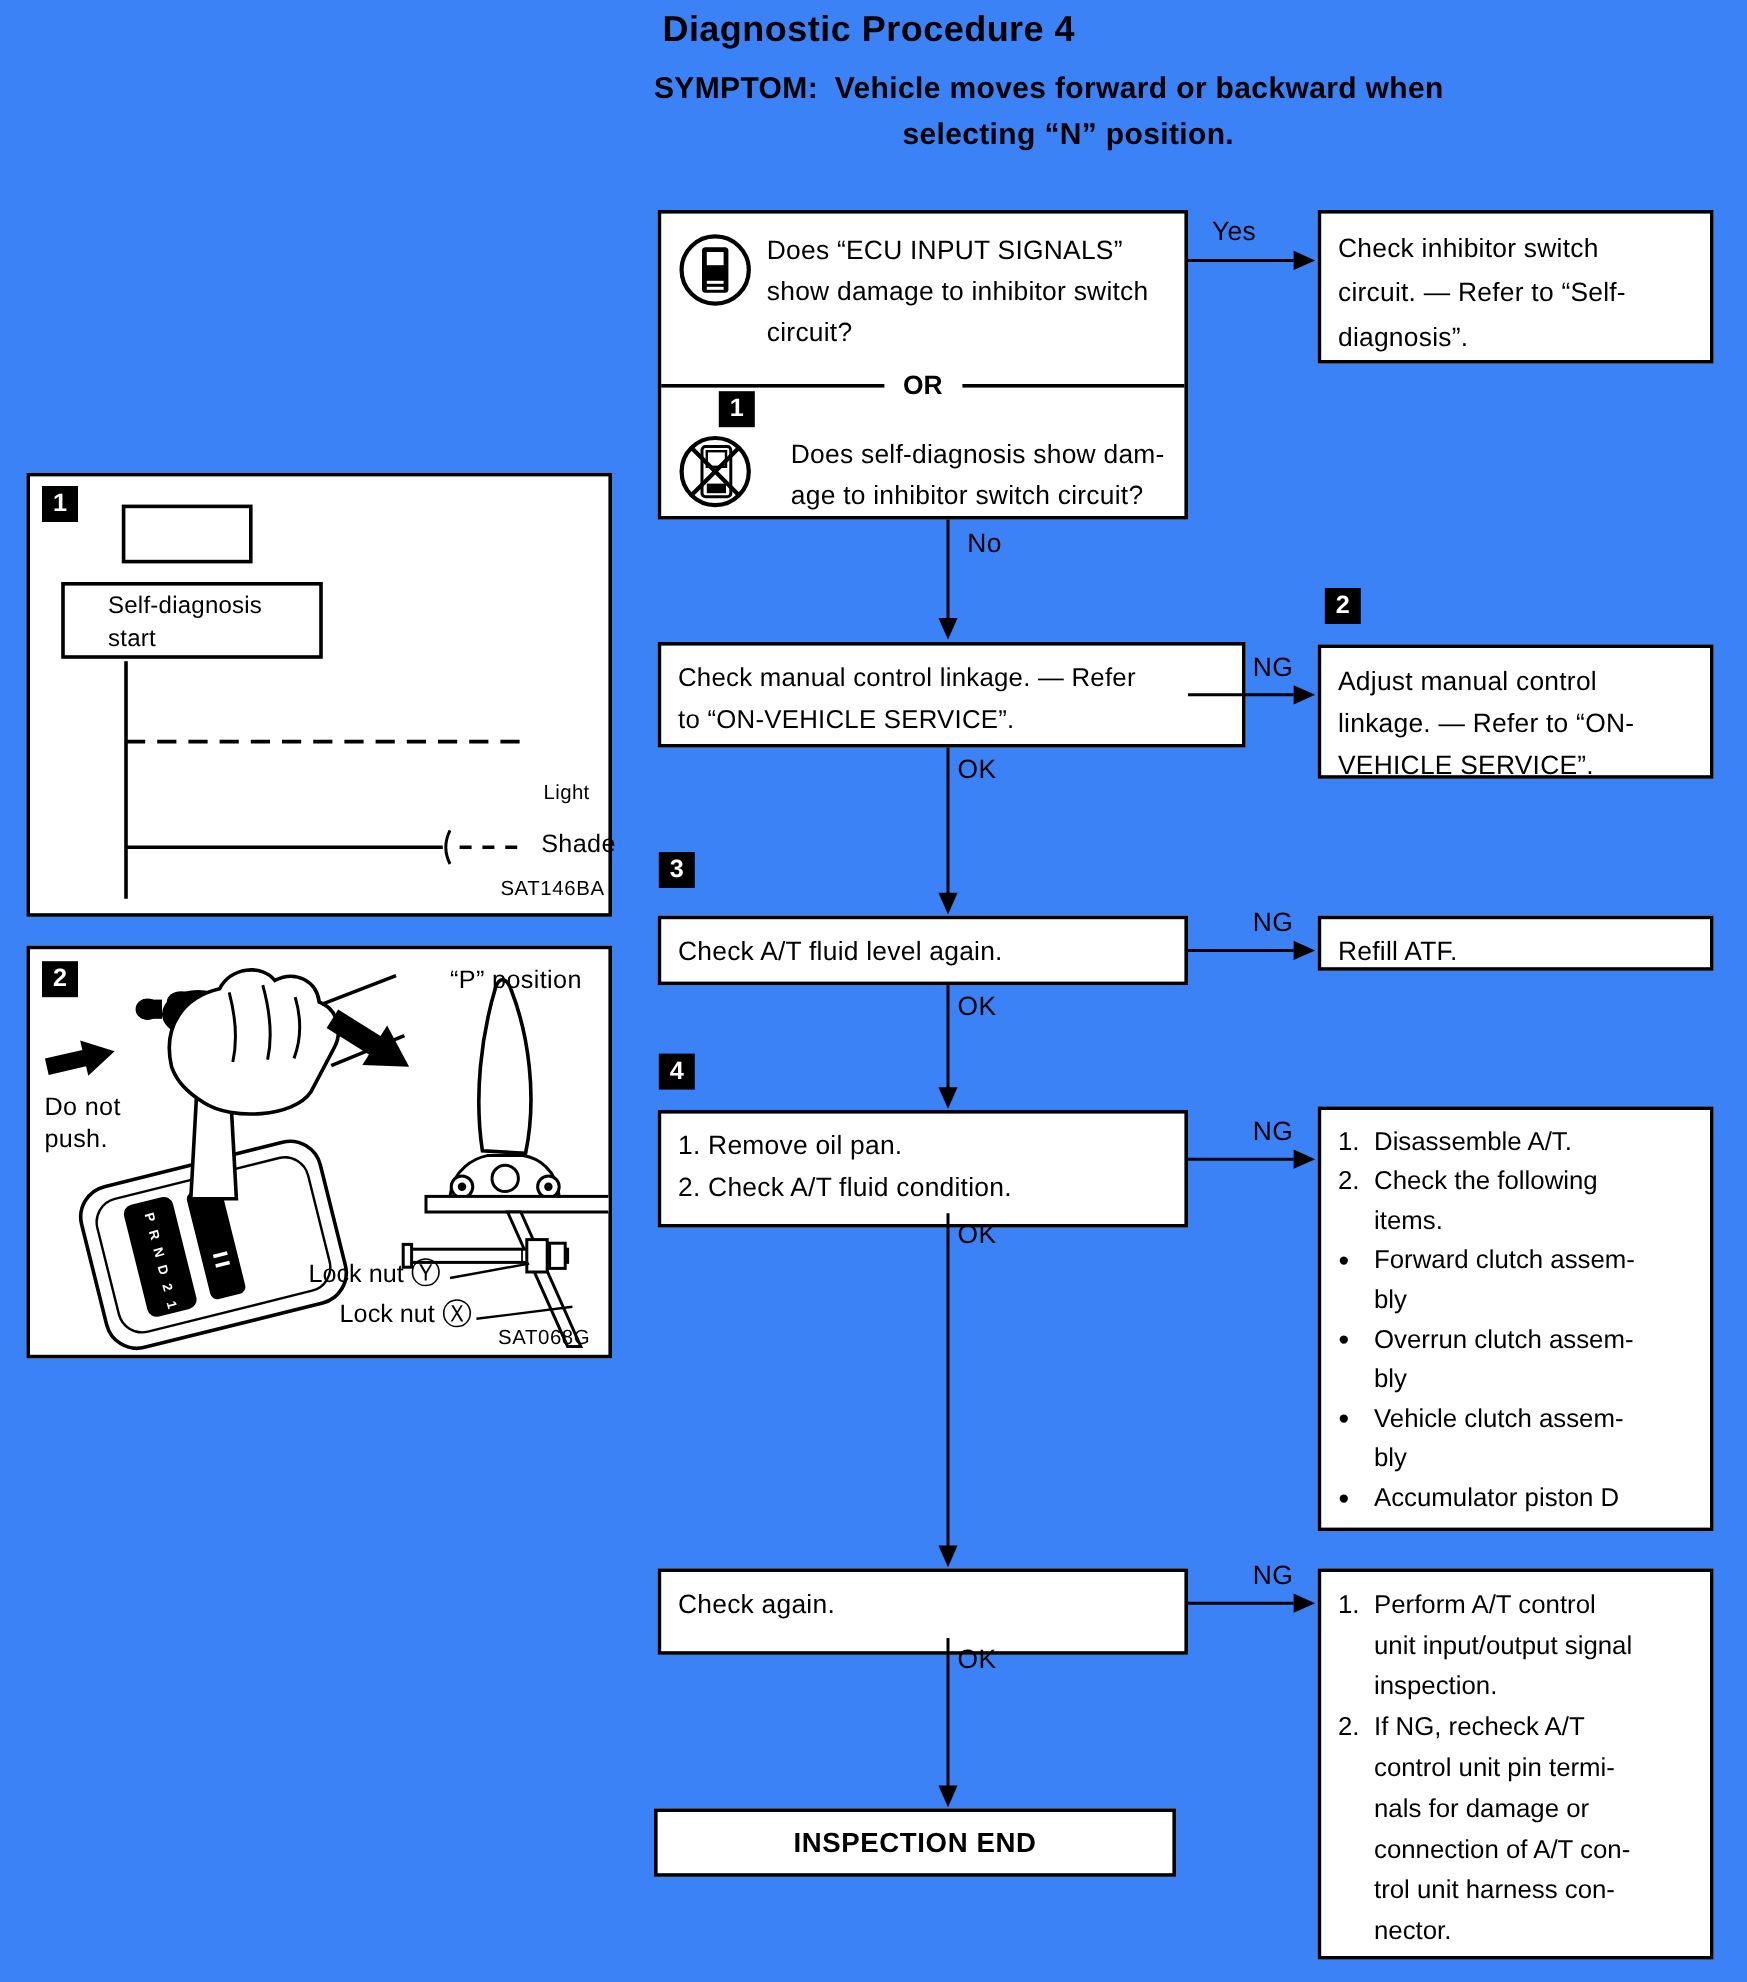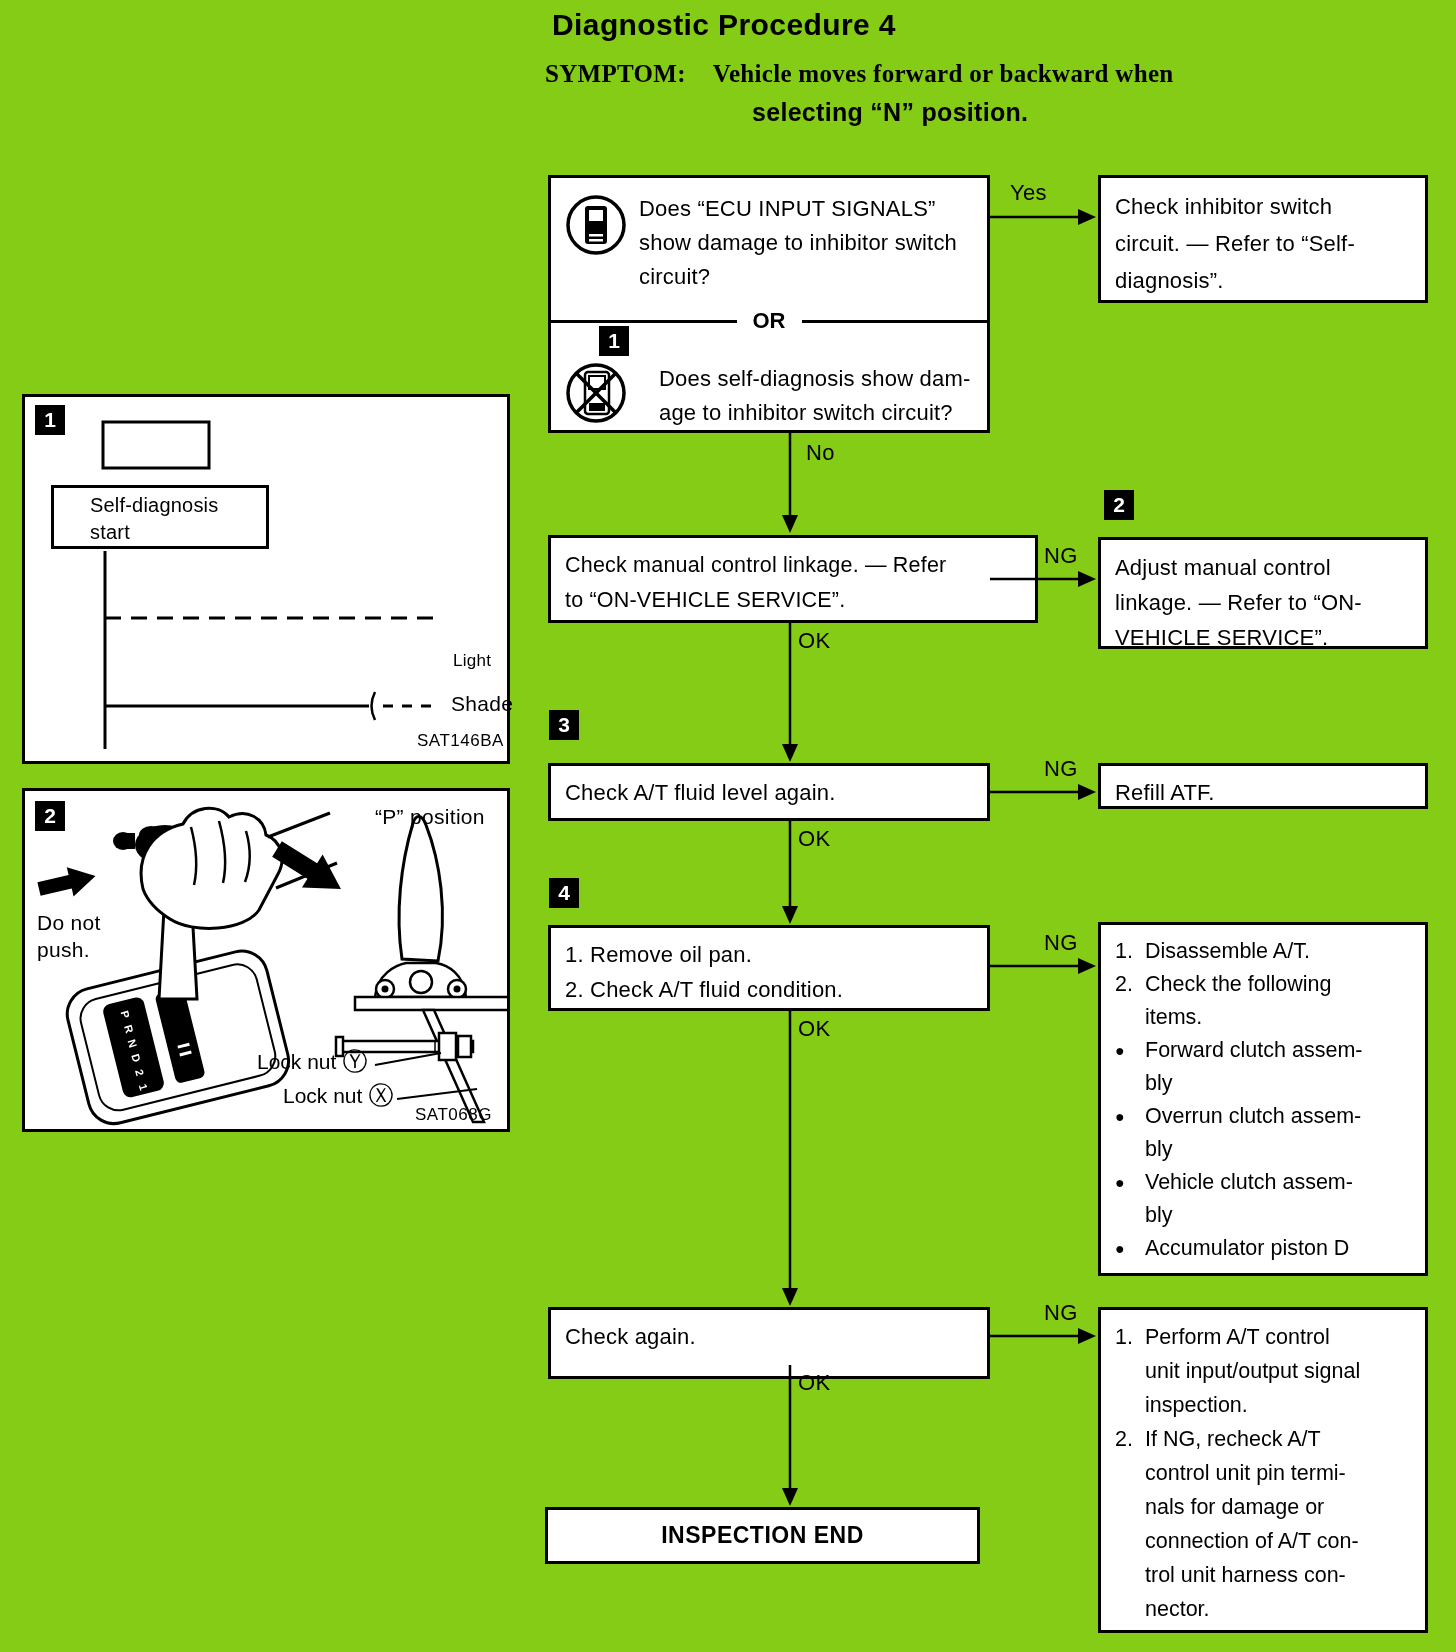--- a/index.html
+++ b/index.html
@@ -1,16 +1,16 @@
 <!DOCTYPE html>
 <html><head>
 <meta charset="utf-8">
 <style>
   html,body{margin:0;padding:0;background:#fff;}
-  .page{position:relative;width:1456px;height:1652px;background:#84cc16;color:#000;
+  .page{position:relative;width:1456px;height:1652px;background:#3b82f6;color:#000;
         font-family:"Liberation Sans",sans-serif;overflow:hidden;}
   .abs{position:absolute;}
   .fbox{position:absolute;border:3px solid #000;background:#fff;box-sizing:border-box;}
   .txt{white-space:pre-line;letter-spacing:.2px;}
   .badge{position:absolute;width:30px;height:30px;background:#000;color:#fff;
          font-size:21px;font-weight:700;display:flex;align-items:center;justify-content:center;}
   .lbl{position:absolute;font-size:22px;letter-spacing:.3px;}
   .title{position:absolute;font-size:30px;font-weight:700;letter-spacing:.4px;}
   .symptom{position:absolute;font-size:25px;font-weight:700;letter-spacing:.3px;}
   .li-row{display:flex;align-items:flex-start;}
@@ -24,21 +24,21 @@
   .code-lbl{position:absolute;font-size:17px;letter-spacing:.5px;}
   .locknut{position:absolute;display:flex;align-items:center;gap:6px;font-size:21px;}
   .locknut .sym{font-size:25px;line-height:1;}
 </style>
 </head>
 <body>
 
 <div class="page">
 
   <div class="title" style="left:552px;top:8px;">Diagnostic Procedure 4</div>
-  <div class="symptom" style="left:545px;top:60px;display:flex;gap:27px;font-family:Liberation Serif, serif;">
+  <div class="symptom" style="left:545px;top:60px;display:flex;gap:14px;">
     <span>SYMPTOM:</span>
     <span>Vehicle moves forward or backward when</span>
   </div>
   <div class="symptom" style="left:752px;top:98px;">selecting “N” position.</div>
 
   <div class="fbox" style="left:22px;top:394px;width:488px;height:370px;">
     <div class="badge" style="left:10px;top:8px;">1</div>
     <svg class="abs" style="left:0;top:0;" width="482" height="364" viewBox="0 0 482 364">
       <rect x="78" y="25" width="106" height="46" fill="none" stroke="#000" stroke-width="3"></rect>
       <line x1="80" y1="154" x2="80" y2="352" stroke="#000" stroke-width="3"></line>
@@ -179,21 +179,21 @@
 
   <div class="badge" style="left:549px;top:710px;">3</div>
   <div class="fbox" style="left:548px;top:763px;width:442px;height:58px;">
     <div class="abs" style="left:14px;top:14px;font-size:22px;letter-spacing:.2px;">Check A/T fluid level again.</div>
   </div>
   <div class="fbox" style="left:1098px;top:763px;width:330px;height:46px;">
     <div class="abs" style="left:14px;top:14px;font-size:22px;letter-spacing:.2px;">Refill ATF.</div>
   </div>
 
   <div class="badge" style="left:549px;top:878px;">4</div>
-  <div class="fbox" style="left:548px;top:925px;width:442px;height:86px;">
+  <div class="fbox" style="left:548px;top:925px;width:442px;height:98px;">
     <div class="txt abs" style="left:14px;top:9px;width:420px;font-size:22px;line-height:35px;">1. Remove oil pan.
 2. Check A/T fluid condition.</div>
   </div>
   <div class="fbox" style="left:1098px;top:922px;width:330px;height:354px;">
     <div class="abs" style="left:14px;top:10px;width:302px;font-size:21.5px;line-height:33px;">
       <div class="li-row">
         <span class="li-marker">1.</span>
         <span class="li-text">Disassemble A/T.</span>
       </div>
       <div class="li-row">

